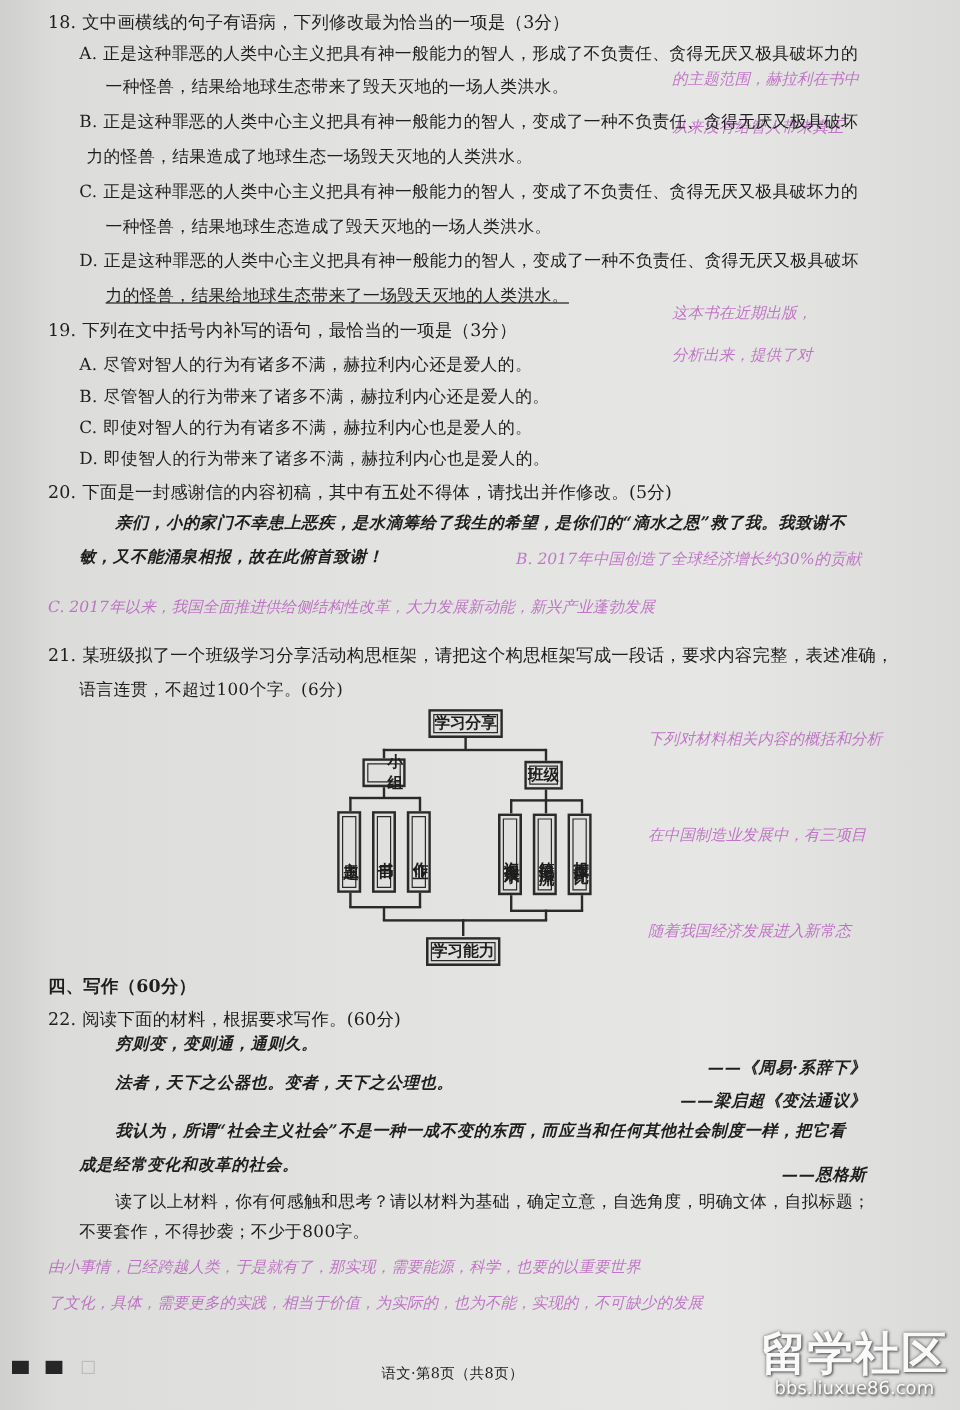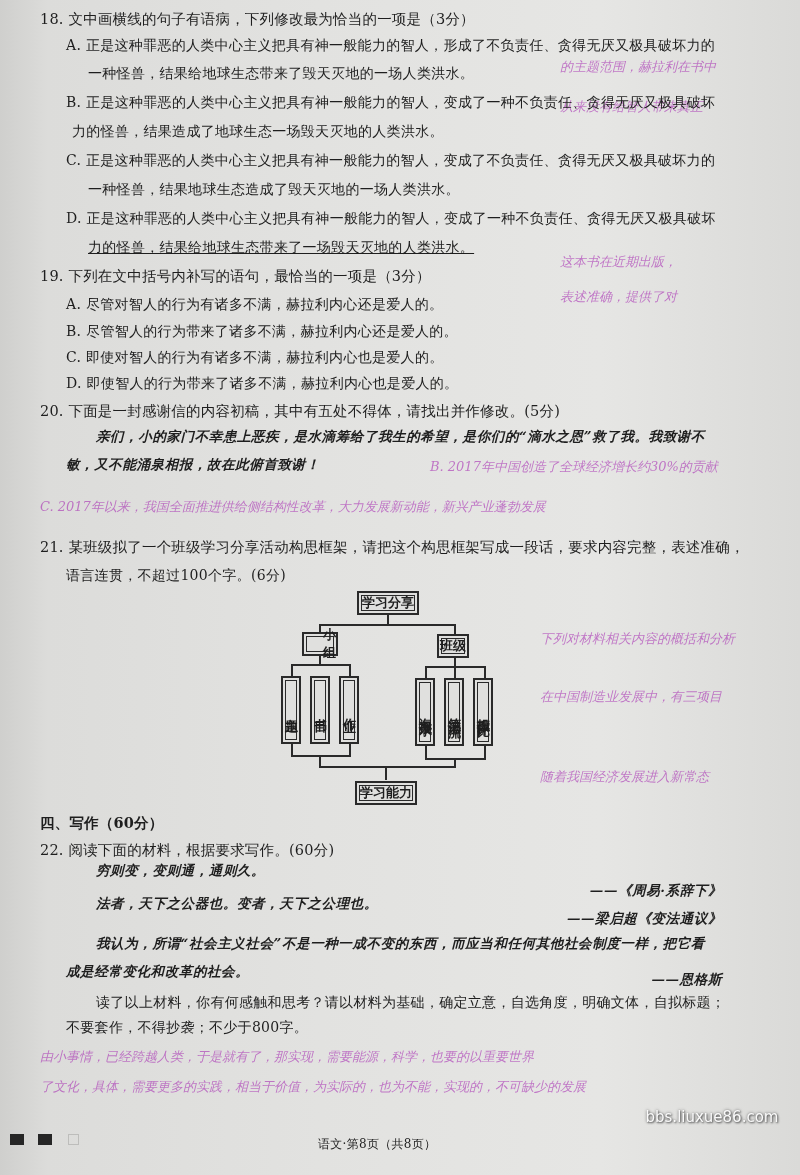--- a/index.html
+++ b/index.html
@@ -44,24 +44,24 @@
   }
   .wm-big { font-size: 38px; font-weight: bold; letter-spacing: 1px; line-height: 40px; }
   .wm-small { font-size: 15px; line-height: 18px; }
 </style>
 </head>
 <body>
 
 <div class="ghost" style="left:560px;top:60px;">的主题范围，赫拉利在书中</div>
 <div class="ghost" style="left:560px;top:100px;">从来没有给智人带来真正</div>
 <div class="ghost" style="left:560px;top:255px;">这本书在近期出版，</div>
-<div class="ghost" style="left:560px;top:290px;">表述准确，提供了对</div>
+<div class="ghost" style="left:560px;top:290px;">分析出来，提供了对</div>
 <div class="ghost" style="left:430px;top:460px;">B. 2017年中国创造了全球经济增长约30%的贡献</div>
 <div class="ghost" style="left:40px;top:500px;">C. 2017年以来，我国全面推进供给侧结构性改革，大力发展新动能，新兴产业蓬勃发展</div>
-<div class="ghost" style="left:540px;top:610px;margin-top:22px;">下列对材料相关内容的概括和分析</div>
+<div class="ghost" style="left:540px;top:610px;">下列对材料相关内容的概括和分析</div>
 <div class="ghost" style="left:540px;top:690px;">在中国制造业发展中，有三项目</div>
 <div class="ghost" style="left:540px;top:770px;">随着我国经济发展进入新常态</div>
 <div class="ghost" style="left:40px;top:1050px;">由小事情，已经跨越人类，于是就有了，那实现，需要能源，科学，也要的以重要世界</div>
 <div class="ghost" style="left:40px;top:1080px;">了文化，具体，需要更多的实践，相当于价值，为实际的，也为不能，实现的，不可缺少的发展</div>
 
 <div class="q" style="left:40px;top:12px;">18. 文中画横线的句子有语病，下列修改最为恰当的一项是（3分）</div>
 <div class="opt" style="left:66px;top:38px;">A. 正是这种罪恶的人类中心主义把具有神一般能力的智人，形成了不负责任、贪得无厌又极具破坏力的</div>
 <div class="opt" style="left:88px;top:66px;">一种怪兽，结果给地球生态带来了毁天灭地的一场人类洪水。</div>
 <div class="opt" style="left:66px;top:95px;">B. 正是这种罪恶的人类中心主义把具有神一般能力的智人，变成了一种不负责任、贪得无厌又极具破坏</div>
 <div class="opt" style="left:72px;top:124px;">力的怪兽，结果造成了地球生态一场毁天灭地的人类洪水。</div>
@@ -135,14 +135,15 @@
 <div class="opt kai" style="right:78px;top:973px;">——恩格斯</div>
 <div class="opt" style="left:96px;top:995px;">读了以上材料，你有何感触和思考？请以材料为基础，确定立意，自选角度，明确文体，自拟标题；</div>
 <div class="opt" style="left:66px;top:1020px;">不要套作，不得抄袭；不少于800字。</div>
 
 <div class="footer-sq" style="left:10px;top:1134px;"></div>
 <div class="footer-sq" style="left:38px;top:1134px;"></div>
 <div class="footer-sq empty" style="left:68px;top:1134px;"></div>
 <div class="opt" style="left:318px;top:1138px;font-size:12px;">语文·第8页（共8页）</div>
 
 <div class="watermark">
+  <div class="wm-big">留学社区</div>
   <div class="wm-small">bbs.liuxue86.com</div>
 </div>
 
 </body></html>

